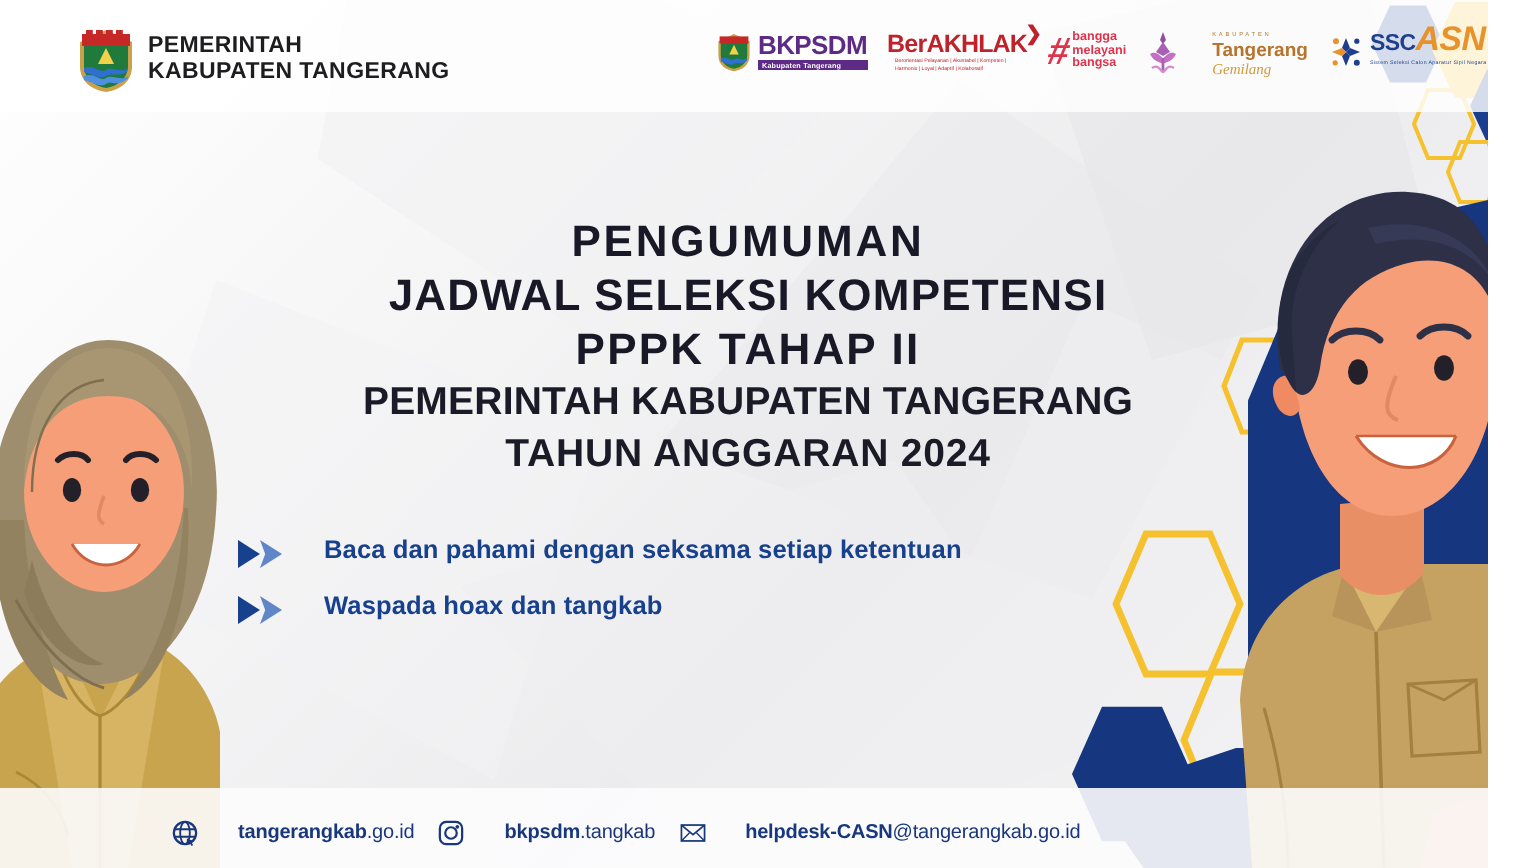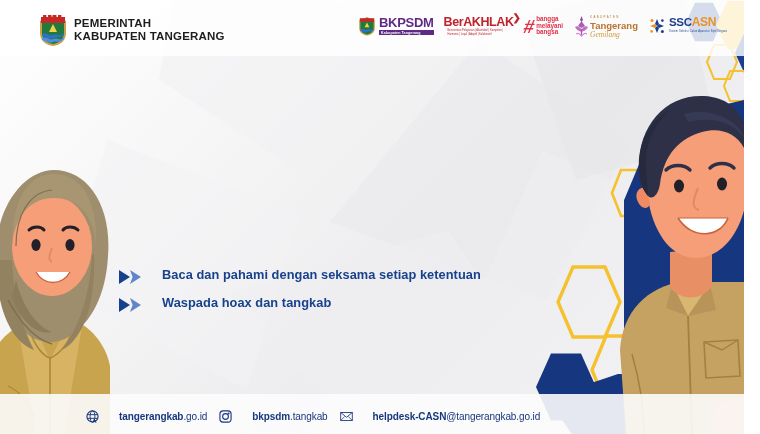--- a/index.html
+++ b/index.html
@@ -53,32 +53,32 @@
 
   .lg-berakhlak { flex-direction: column; align-items: center; justify-content: center; }
   .lg-berakhlak .word { font-size: 12.5px; font-weight: bold; color:#c0222b; letter-spacing:-.4px; line-height:12px; position:relative;}
   .lg-berakhlak .tick { position:absolute; right:-7px; top:-4px; color:#c0222b; font-size:10px; font-weight:bold;}
   .lg-berakhlak .sub { font-size:2.6px; color:#c0222b; line-height:3.4px; margin-top:1.5px; width:62px;}
 
   .lg-bangga { gap:2px; }
   .lg-bangga .hash { color:#e0324a; font-size:19px; font-weight:bold; transform: skewX(-12deg); line-height:17px;}
   .lg-bangga .lines { font-size:6.3px; font-weight:bold; color:#e0324a; line-height:6.6px; }
 
-  .lg-tangerang { gap:0; }
+  .lg-tangerang { gap:16px; }
   .lg-tangerang .mark { width:17px; height:22px; }
   .lg-tangerang .txt { line-height:7px; }
   .lg-tangerang .kab { font-size:2.9px; letter-spacing:1.4px; color:#b07a2a; display:block; }
   .lg-tangerang .name { font-size:9.5px; font-weight:bold; color:#b8742c; display:block; line-height:10px;}
   .lg-tangerang .gem { font-size:7.5px; font-style:italic; color:#d09a3a; display:block; line-height:8px; font-family:"Liberation Serif",serif;}
 
   .lg-sscasn { gap:3px; }
   .lg-sscasn .star { width:18px; height:18px; }
   .lg-sscasn .wd { line-height:10px; }
   .lg-sscasn .s1 { font-size:11.5px; font-weight:bold; color:#1e3f8f; letter-spacing:-.3px;}
-  .lg-sscasn .s2 { font-size:12px; font-weight:bold; color:#e8922b; letter-spacing:-.3px;}
+  .lg-sscasn .s2 { font-size:17px; font-weight:bold; color:#e8922b; letter-spacing:-.3px;font-style:italic;}
   .lg-sscasn .tiny { font-size:2.6px; color:#1e3f8f; display:block; letter-spacing:.2px;}
 
   
   .hex { position:absolute; }
   .hex-f { clip-path: polygon(25% 2%,75% 2%,100% 50%,75% 98%,25% 98%,0 50%); }
   .hex-o { }
   .hex-o svg { display:block; }
 
   
   .title-block { position:absolute; left:100px; top:108px; width:548px; text-align:center; }
@@ -323,20 +323,27 @@
         </svg>
         <div class="wd">
           <span class="s1">SSC</span><span class="s2">ASN</span>
           <span class="tiny">Sistem Seleksi Calon Aparatur Sipil Negara</span>
         </div>
       </div>
 
     </div>
   </div>
 
+  <div class="title-block">
+    <div class="t-line t1">PENGUMUMAN</div>
+    <div class="t-line t2">JADWAL SELEKSI KOMPETENSI</div>
+    <div class="t-line t3">PPPK TAHAP II</div>
+    <div class="t-line t4">PEMERINTAH KABUPATEN TANGERANG</div>
+    <div class="t-line t5">TAHUN ANGGARAN 2024</div>
+  </div>
 
   <div class="bullets">
     <div class="bullet">
       <svg class="b-icon" viewBox="0 0 24 16">
         <polygon points="1,1 12,8 1,15" fill="#17418c"></polygon>
         <polygon points="12,1 23,8 12,15 14.6,8" fill="#2d62b8" opacity=".75"></polygon>
       </svg>
       <span class="b-text">Baca dan pahami dengan seksama setiap ketentuan</span>
     </div>
     <div class="bullet">

